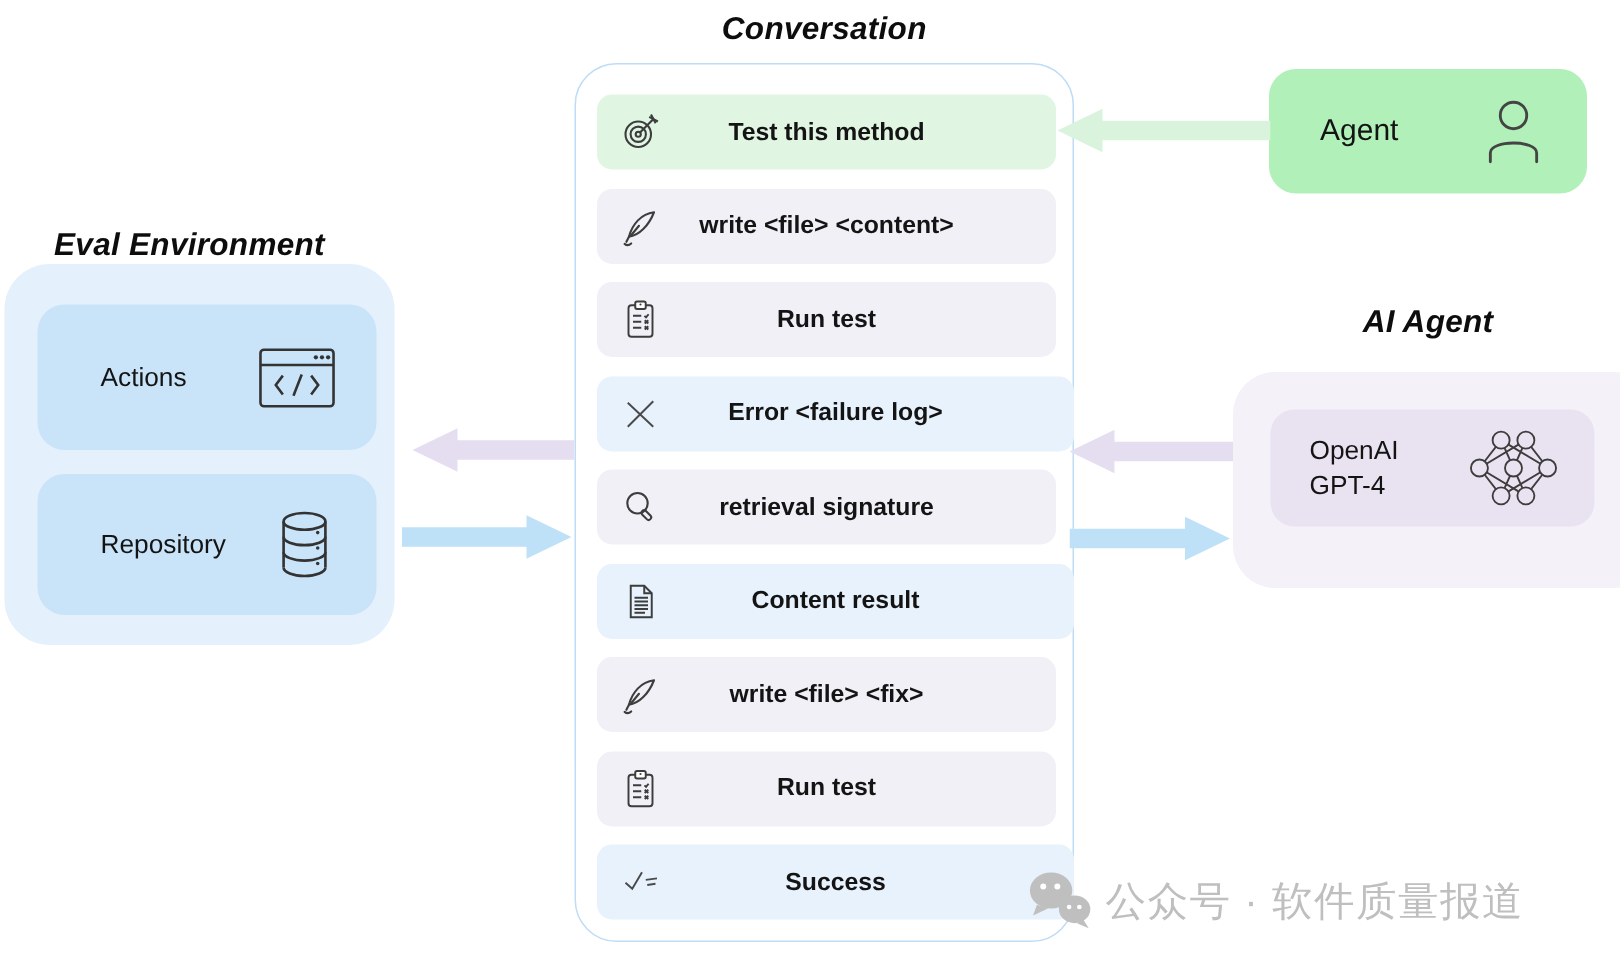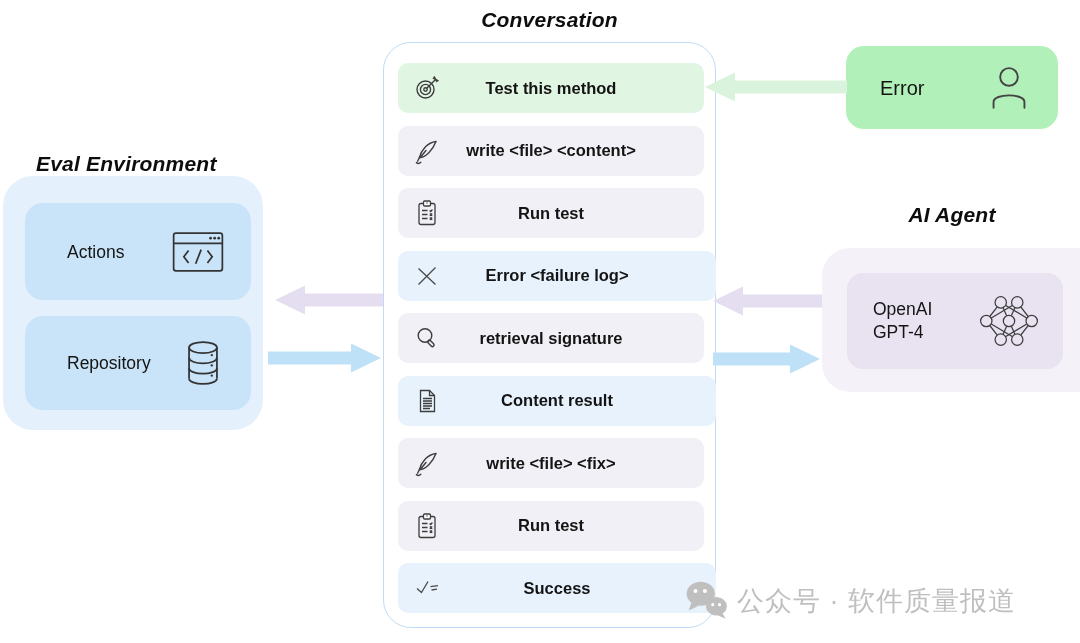--- a/index.html
+++ b/index.html
@@ -66,21 +66,21 @@
   .user-box .box-icon{
     position:absolute;right:24px;top:50%;transform:translateY(-50%);
   }
   
   .agent-title{left:822px;top:203px;width:260px;text-align:center;}
   .agent-panel{
     left:822px;top:248px;width:282px;height:144px;border-radius:28px;
     background:var(--agent-outer,#f4f1f8);
   }
   .agent-box{
-    position:absolute;left:25px;top:25px;width:216px;height:96px;border-radius:16px;
+    position:absolute;left:25px;top:25px;width:216px;height:78px;border-radius:16px;
     background:var(--agent-inner,#e9e2f1);
   }
   .agent-box .model{
     position:absolute;left:26px;top:50%;transform:translateY(-50%);
     font-size:17.5px;line-height:1.3;color:#141414;
   }
   .agent-box .box-icon{
     position:absolute;right:22px;top:50%;transform:translateY(-50%);
   }
   
@@ -240,21 +240,21 @@
         <path d="M5.5,20.5 A9.5,3.8 0 0 0 24.5,20.5"></path>
         <circle cx="21" cy="11.6" r="0.8" fill="#333" stroke="none"></circle>
         <circle cx="21" cy="18.6" r="0.8" fill="#333" stroke="none"></circle>
         <circle cx="21" cy="25.6" r="0.8" fill="#333" stroke="none"></circle>
       </svg>
     </span>
   </div>
 </div>
 
 <div class="abs user-box">
-  <span class="box-label">Error</span>
+  <span class="box-label">Agent</span>
   <span class="box-icon">
     <svg width="50" height="52" viewBox="0 0 34 34" fill="none" stroke="#444" stroke-width="1.3" stroke-linecap="round">
       <circle cx="17" cy="9.5" r="6"></circle>
       <path d="M6.5,30.5 L6.5,26.5 C6.5,20.5 27.5,20.5 27.5,26.5 L27.5,30.5"></path>
     </svg>
   </span>
 </div>
 
 <div class="abs agent-panel">
   <div class="agent-box">

